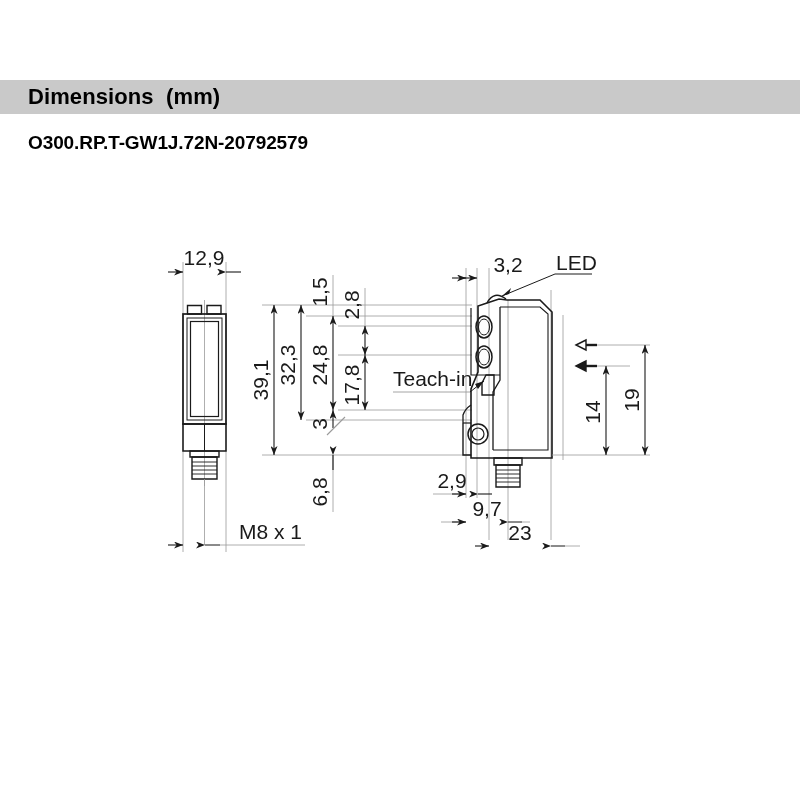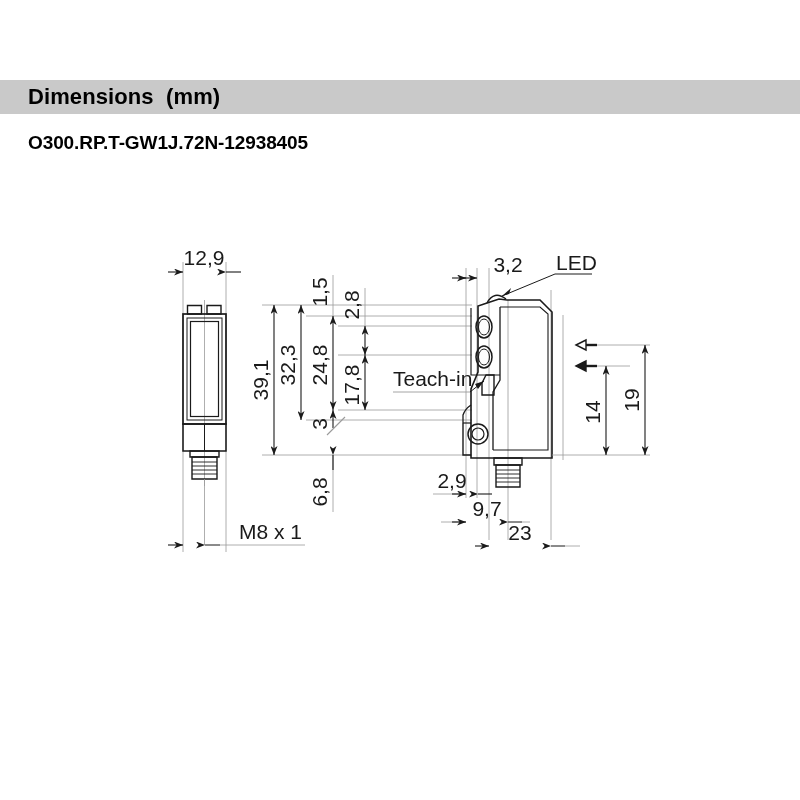--- a/index.html
+++ b/index.html
@@ -63,21 +63,21 @@
     fill: #1a1a1a;
   }
 </style>
 </head>
 <body>
 
 <div id="page">
 
   <div class="header-bar"></div>
   <div class="header-title">Dimensions  (mm)</div>
-  <div class="part-number">O300.RP.T-GW1J.72N-12938405</div>
+  <div class="part-number">O300.RP.T-GW1J.72N-20792579</div>
 
   <svg id="drawing" viewBox="0 0 800 800" width="800" height="800" xmlns="http://www.w3.org/2000/svg">
 
     <defs>
       <marker id="arrIn" markerWidth="9" markerHeight="7" refX="9" refY="3.5" orient="auto" markerUnits="userSpaceOnUse">
         <path d="M0,0 L9,3.5 L0,7 L2.6,3.5 Z" fill="#1a1a1a"></path>
       </marker>
       <marker id="arrInR" markerWidth="9" markerHeight="7" refX="0" refY="3.5" orient="auto" markerUnits="userSpaceOnUse">
         <path d="M9,0 L0,3.5 L9,7 L6.4,3.5 Z" fill="#1a1a1a"></path>
       </marker>

